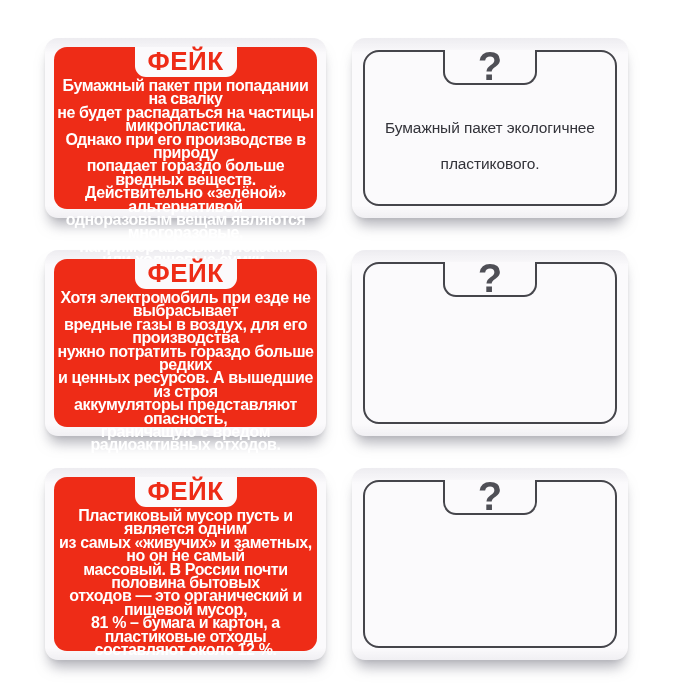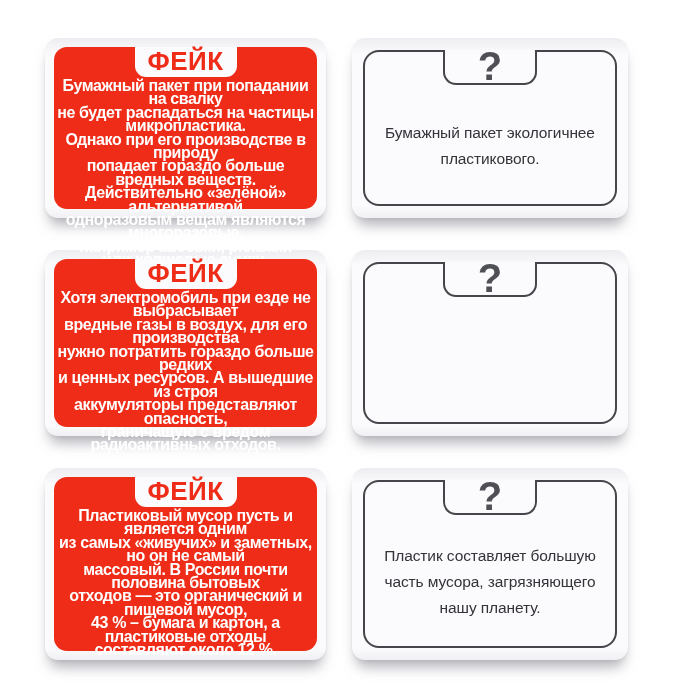--- a/index.html
+++ b/index.html
@@ -109,21 +109,21 @@
     line-height: 33px;
     color: var(--question-gray, #4f4f56);
   }
   .q-body {
     padding: 36px 6px 0;
     text-align: center;
     white-space: pre-line;
     color: var(--text-dark, #33333a);
     font-size: 15.5px;
     letter-spacing: -0.1px;
-    line-height: 26px;
+    line-height: 36px;
   }
 </style>
 </head>
 <body>
 
 <div class="board">
 
   <div class="card fake-card">
     <div class="red-panel">
       <div class="fake-tab">
@@ -177,29 +177,26 @@
   <div class="card fake-card">
     <div class="red-panel">
       <div class="fake-tab">
         <span class="fake-title">ФЕЙК</span>
       </div>
       <div class="fake-body-wrap">
         <div class="fake-body">Пластиковый мусор пусть и является одним
 из самых «живучих» и заметных, но он не самый
 массовый. В России почти половина бытовых
 отходов — это органический и пищевой мусор,
-43 % – бумага и картон, а пластиковые отходы
+81 % – бумага и картон, а пластиковые отходы
 составляют около 12 %.</div>
       </div>
     </div>
   </div>
   <div class="card q-card">
     <div class="q-border">
       <div class="q-notch">
         <span class="q-mark">?</span>
       </div>
-      <div class="q-body">Пластик составляет большую
-часть мусора, загрязняющего
-нашу планету.</div>
     </div>
   </div>
 
 </div>
 
 </body></html>

